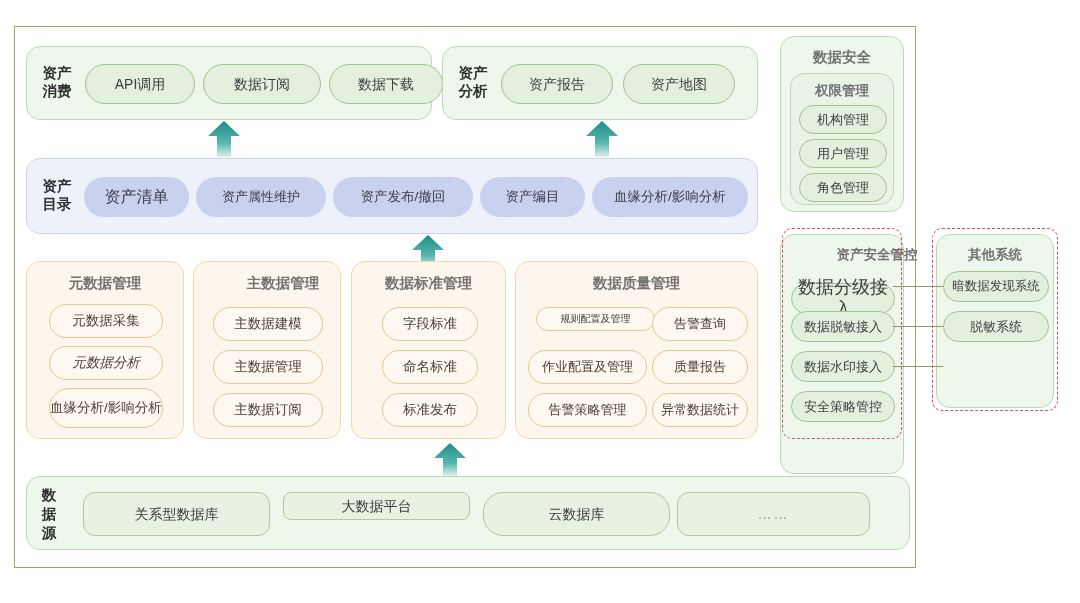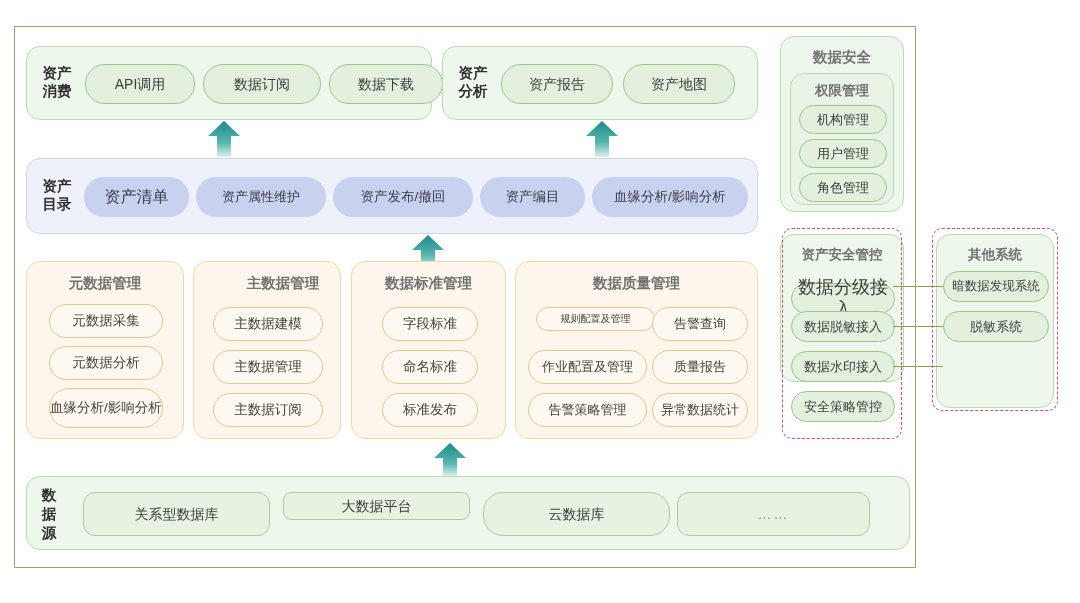--- a/index.html
+++ b/index.html
@@ -147,21 +147,21 @@
       <stop offset="100%" stop-color="#dff0ee"></stop>
         </linearGradient>
       </defs>
     <path d="M18 1 L34 16 L25 16 L25 35 L11 35 L11 16 L2 16 Z" fill="url(#ag3)"></path>
   </svg>
 </div>
 
 <div class="panel orange-panel" style="left:26px;top:261px;width:158px;height:178px;">
   <div class="group-title" style="top:12px;">元数据管理</div>
   <div class="pill pill-orange" style="position:absolute;left:22px;top:42px;width:114px;height:34px;font-size:13.5px;">元数据采集</div>
-  <div class="pill pill-orange" style="position:absolute;left:22px;top:84px;width:114px;height:34px;font-size:13.5px;">元数据分析</div>
+  <div class="pill pill-orange" style="position:absolute;left:22px;top:84px;width:114px;height:34px;font-size:13.5px;font-style:italic;">元数据分析</div>
   <div class="pill pill-orange" style="position:absolute;left:22px;top:126px;width:114px;height:40px;font-size:13.5px;">血缘分析/影响分析</div>
 </div>
 
 <div class="panel orange-panel" style="left:193px;top:261px;width:148px;height:178px;padding-left:16px;">
   <div class="group-title" style="top:12px;">主数据管理</div>
   <div class="pill pill-orange" style="position:absolute;left:19px;top:45px;width:110px;height:34px;font-size:13.5px;">主数据建模</div>
   <div class="pill pill-orange" style="position:absolute;left:19px;top:88px;width:110px;height:34px;font-size:13.5px;">主数据管理</div>
   <div class="pill pill-orange" style="position:absolute;left:19px;top:131px;width:110px;height:34px;font-size:13.5px;">主数据订阅</div>
 </div>
 
@@ -211,21 +211,21 @@
   <div class="group-title" style="top:11px;">数据安全</div>
 </div>
 
 <div class="panel green-panel" style="left:790px;top:73px;width:104px;height:132px;background:#e9f4e6;">
   <div class="group-title" style="top:8px;font-size:13.5px;">权限管理</div>
   <div class="pill pill-green" style="position:absolute;left:8px;top:31px;width:88px;height:29px;font-size:13px;">机构管理</div>
   <div class="pill pill-green" style="position:absolute;left:8px;top:65px;width:88px;height:29px;font-size:13px;">用户管理</div>
   <div class="pill pill-green" style="position:absolute;left:8px;top:99px;width:88px;height:29px;font-size:13px;">角色管理</div>
 </div>
 
-<div class="panel green-panel" style="left:780px;top:234px;width:124px;height:148px;">
+<div class="panel green-panel" style="left:780px;top:234px;width:124px;height:240px;padding-left:35px;">
   <div class="group-title" style="top:11px;font-size:13.5px;">资产安全管控</div>
   <div class="pill pill-green" style="position:absolute;left:10px;top:48px;width:104px;height:31px;font-size:18px;">数据分级接入</div>
   <div class="pill pill-green" style="position:absolute;left:10px;top:76px;width:104px;height:31px;font-size:13px;">数据脱敏接入</div>
   <div class="pill pill-green" style="position:absolute;left:10px;top:116px;width:104px;height:31px;font-size:13px;">数据水印接入</div>
   <div class="pill pill-green" style="position:absolute;left:10px;top:156px;width:104px;height:31px;font-size:13px;">安全策略管控</div>
 </div>
 <div class="dashed-red" style="left:782px;top:228px;width:120px;height:211px;"></div>
 
 <div class="panel green-panel" style="left:936px;top:234px;width:118px;height:174px;">
   <div class="group-title" style="top:11px;font-size:13.5px;">其他系统</div>

